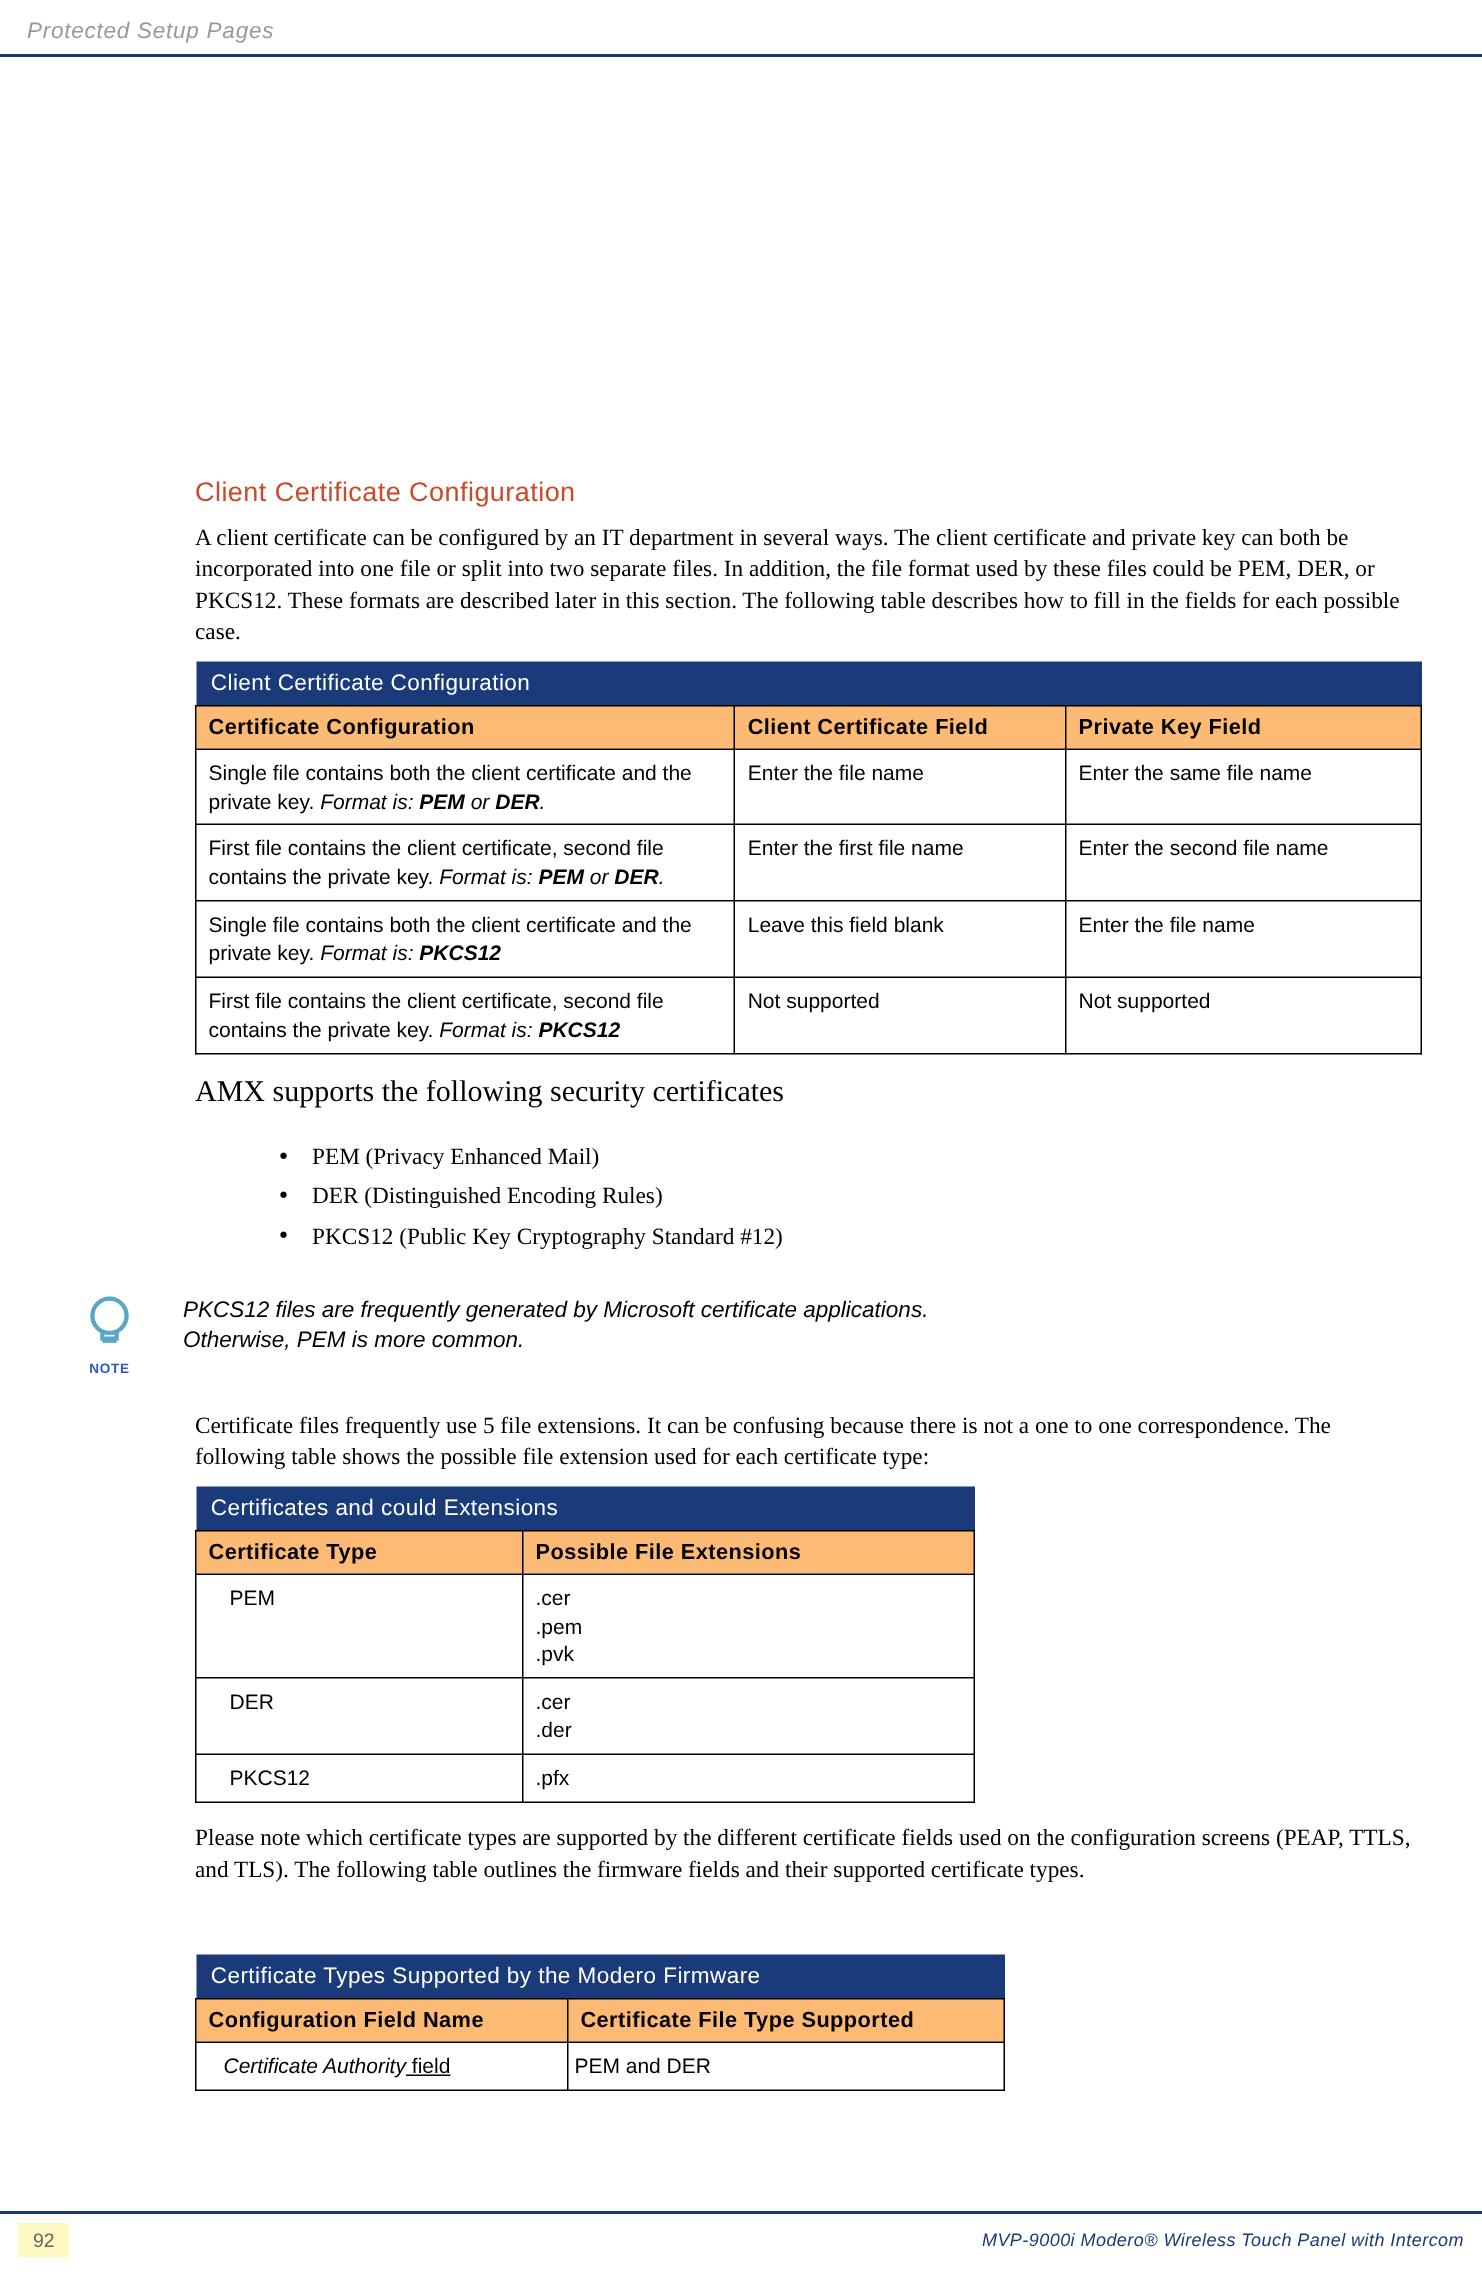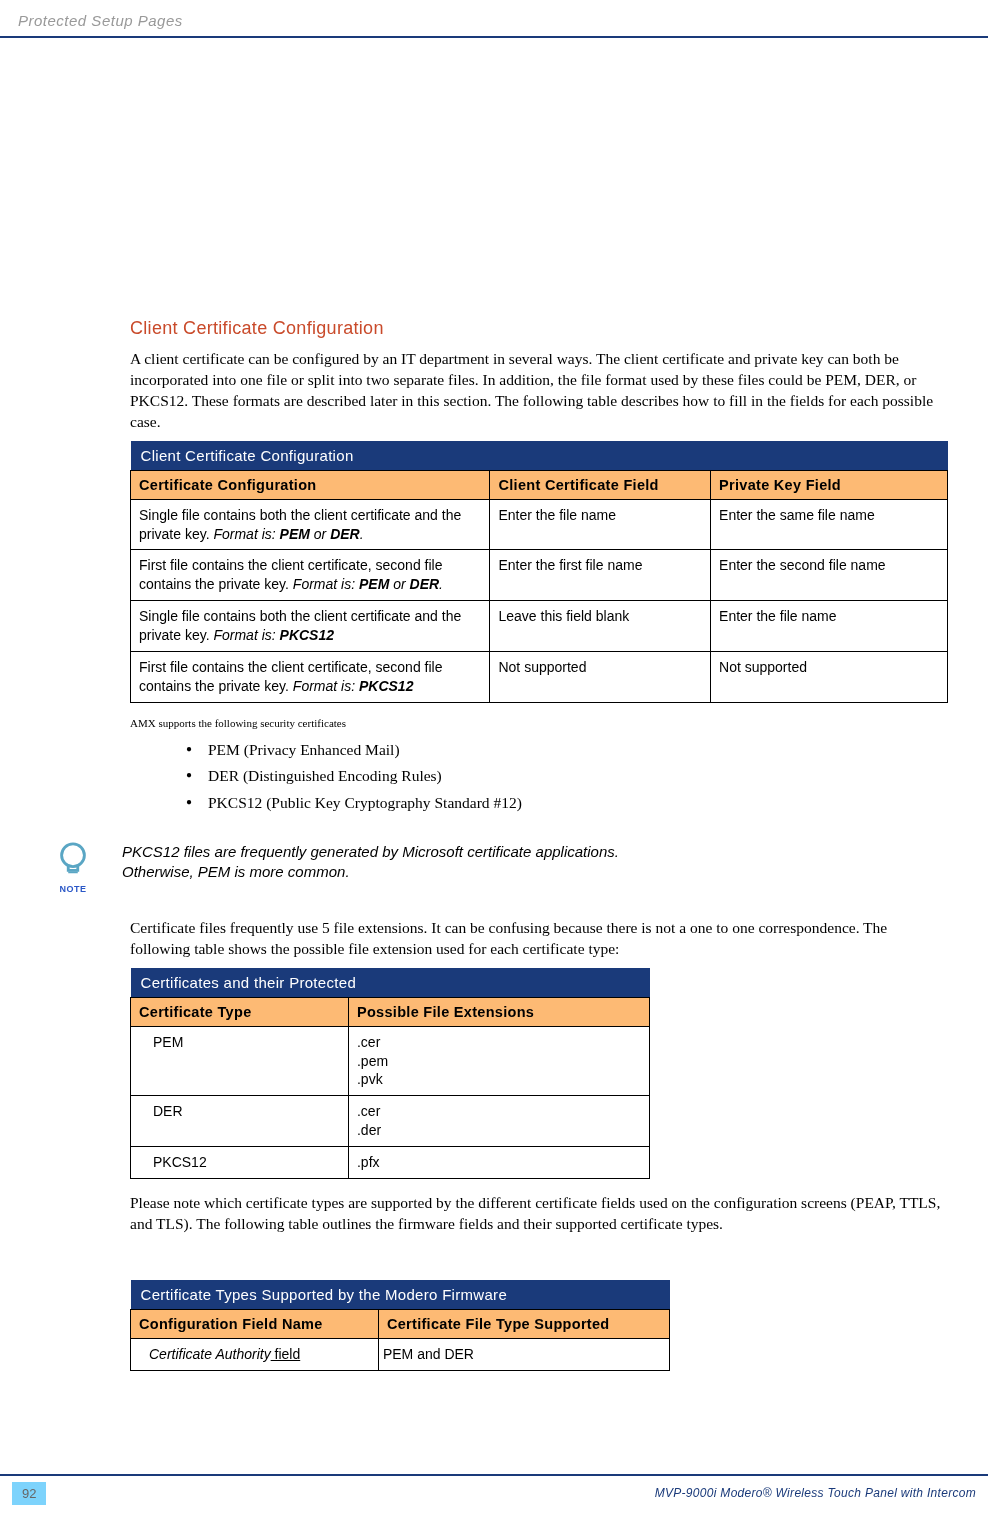--- a/index.html
+++ b/index.html
@@ -9,38 +9,38 @@
     .content { padding: 280px 40px 0 130px; }
     .section-title { font-family: Verdana, Arial, sans-serif; font-size: 18px; color: #c94a2a; font-weight: normal; letter-spacing: 0.3px; margin-bottom: 10px; }
     .body-text { font-size: 15.5px; line-height: 1.35; margin-bottom: 8px; }
     .config-table, .ext-table, .fw-table { border-collapse: collapse; margin: 6px 0 14px; }
     .config-table { width: 100%; }
     .table-caption { background: #1a3a7a; color: #fff; font-family: Verdana, Arial, sans-serif; font-size: 15px; padding: 6px 10px; text-align: left; font-weight: normal; letter-spacing: 0.3px; }
     .col-header { background: #fdba74; font-family: Arial, Helvetica, sans-serif; font-weight: bold; font-size: 14.5px; padding: 6px 8px; text-align: left; border: 1px solid #000; letter-spacing: 0.3px; }
     .data-cell { border: 1px solid #000; padding: 6px 8px; font-family: Arial, Helvetica, sans-serif; font-size: 14px; vertical-align: top; line-height: 1.35; }
     .data-cell em { font-style: italic; }
     .data-cell strong { font-weight: bold; font-style: italic; }
-    .intro-cert { font-size: 11px; margin: 10px 0 8px; }
+    .intro-cert { font-size: 20px; margin: 10px 0 19px; }
     .bullet-list { list-style: none; padding-left: 56px; margin-bottom: 18px; }
     .bullet-list li { font-size: 15.5px; line-height: 1.7; position: relative; padding-left: 22px; }
     .bullet-list li::before { content: "●"; position: absolute; left: 0; font-size: 10px; top: 3px; }
     .note-wrap { display: flex; align-items: flex-start; gap: 28px; margin: 24px 0 24px -78px; }
     .note-icon { width: 42px; flex-shrink: 0; text-align: center; }
     .note-bulb { width: 38px; height: 38px; }
     .note-label { font-family: Arial, sans-serif; font-size: 9px; color: #2a57c7; font-weight: bold; letter-spacing: 0.5px; margin-top: 2px; }
     .note-text { font-family: Arial, Helvetica, sans-serif; font-style: italic; font-size: 15px; line-height: 1.35; padding-top: 2px; }
     .ext-table { width: 520px; }
     .ext-table .type-cell { padding-left: 22px; }
     .ext-line { display: block; }
     .fw-table { width: 540px; margin-top: 45px; }
     .fw-table .fname-cell { font-style: italic; padding-left: 18px; }
     .fw-table .fname-cell span.nf { font-style: normal; text-decoration: underline; }
     .fw-table .ftype-cell { padding-left: 4px; }
     .footer { position: absolute; bottom: 18px; left: 0; right: 0; display: flex; justify-content: space-between; padding: 0 12px; border-top: 2px solid #1a3a7a; }
-    .footer-left { background: #7dd3fc; padding: 4px 10px; font-family: Verdana, sans-serif; font-size: 13px; color: #666; margin-top: 6px; text-align: right; }
+    .footer-left { background: #fef9c3; padding: 4px 10px; font-family: Verdana, sans-serif; font-size: 13px; color: #666; margin-top: 6px; text-align: right; }
     .footer-right { font-family: Verdana, sans-serif; font-size: 12px; color: #1a3a7a; font-style: italic; padding-top: 10px; letter-spacing: 0.3px; }
   </style>
 </head>
 <body>
 
 <div class="header">
   <span class="header-title">Protected Setup Pages</span>
 </div>
 
 <div class="content">
@@ -100,21 +100,21 @@
       <span>PKCS12 files are frequently generated by Microsoft certificate applications.</span><br>
       <span>Otherwise, PEM is more common.</span>
     </div>
   </div>
 
   <p class="body-text">Certificate files frequently use 5 file extensions. It can be confusing because there is not a one to one correspondence. The following table shows the possible file extension used for each certificate type:</p>
 
   <table class="ext-table">
     <tbody>
         <tr>
-          <th class="table-caption" colspan="2">Certificates and their Protected</th>
+          <th class="table-caption" colspan="2">Certificates and could Extensions</th>
         </tr>
     <tr>
       <th class="col-header" style="width:42%">Certificate Type</th>
       <th class="col-header" style="width:58%">Possible File Extensions</th>
     </tr>
     <tr>
       <td class="data-cell type-cell">PEM</td>
       <td class="data-cell">
         <span class="ext-line">.cer</span>
         <span class="ext-line">.pem</span>

